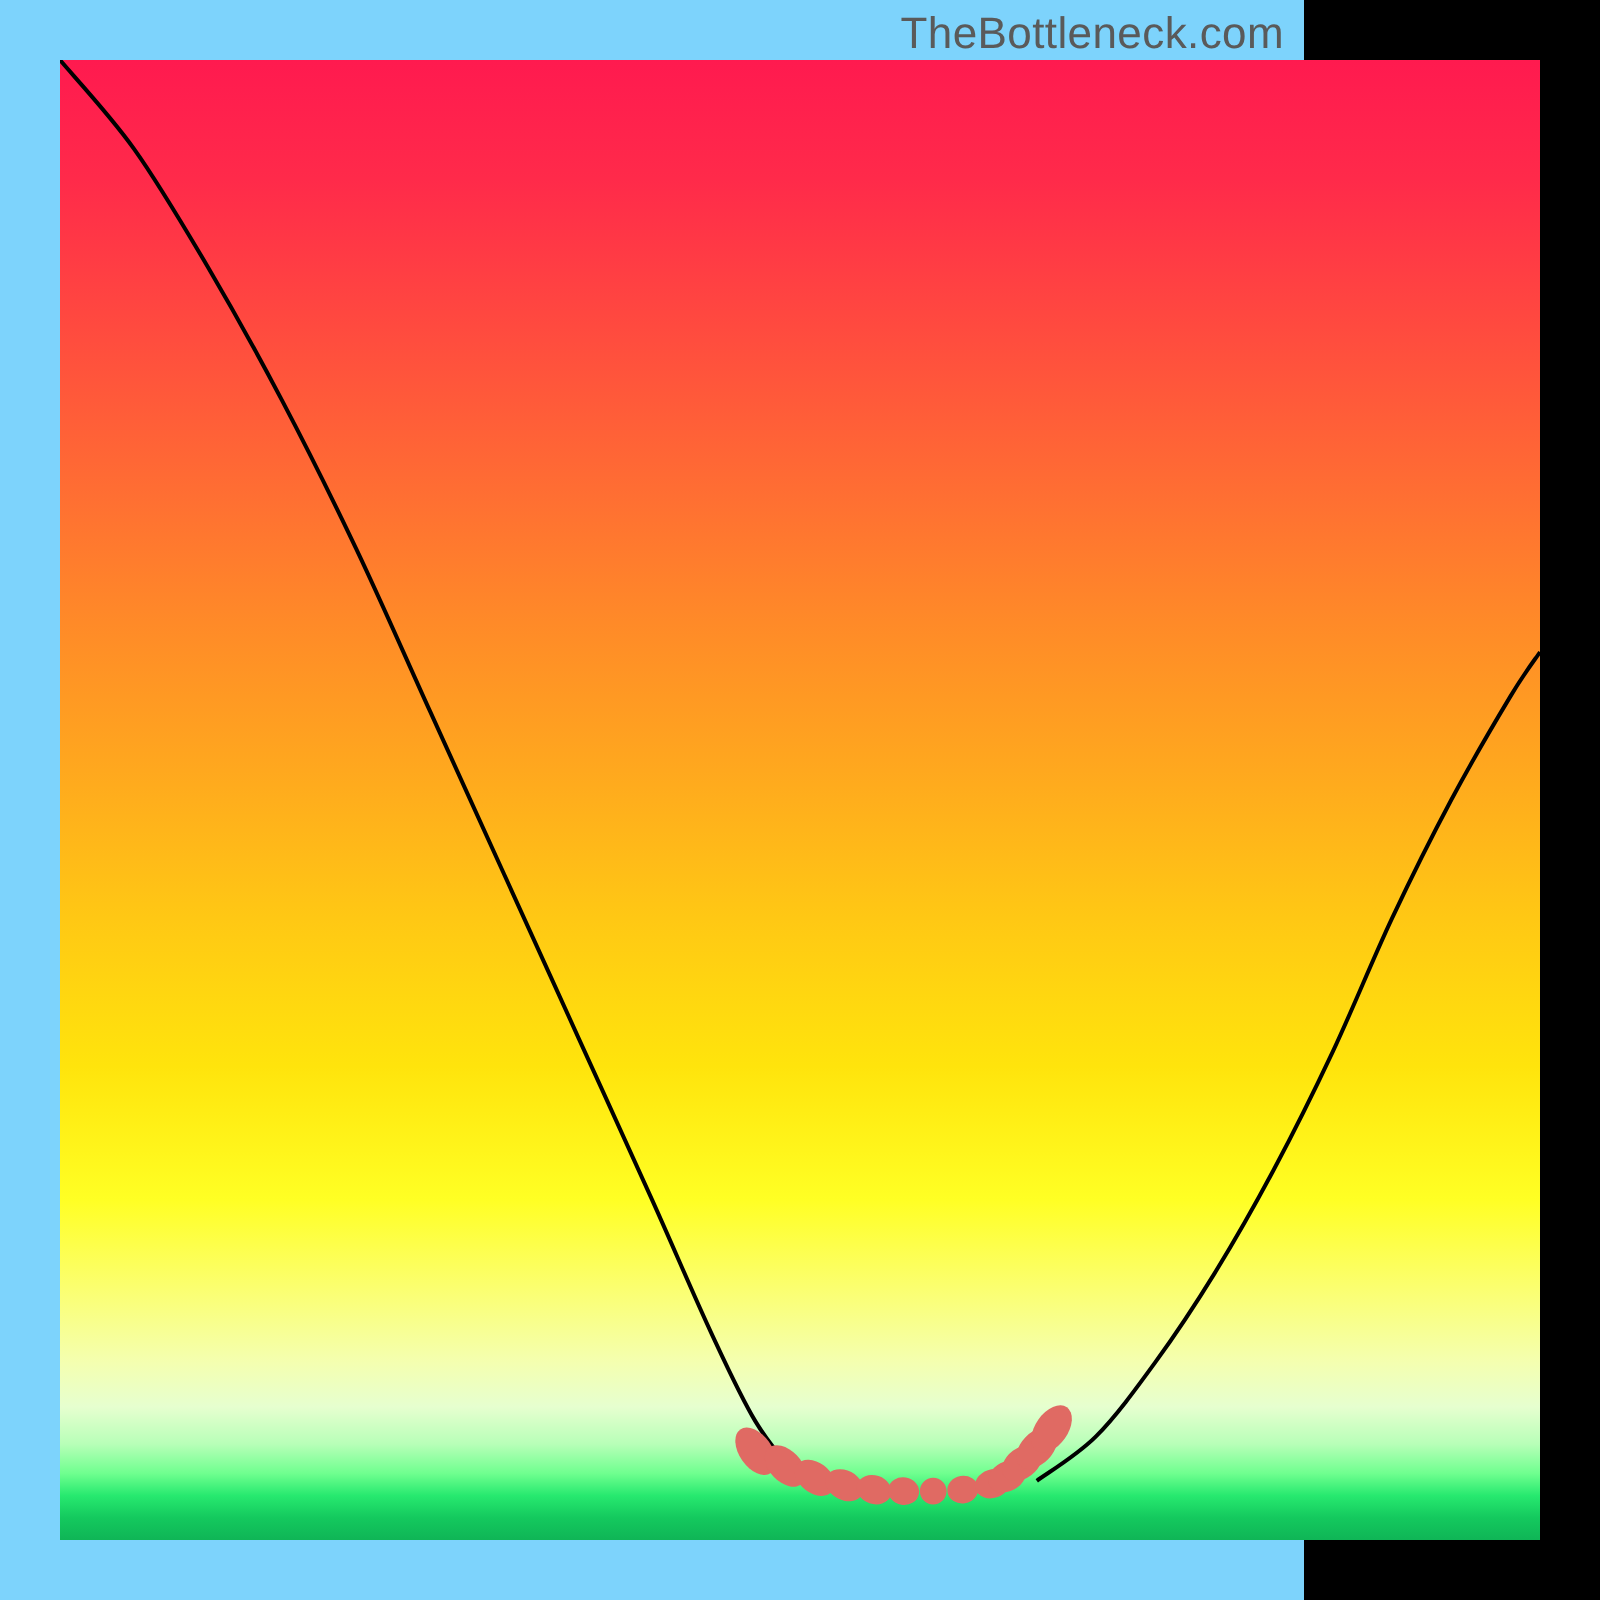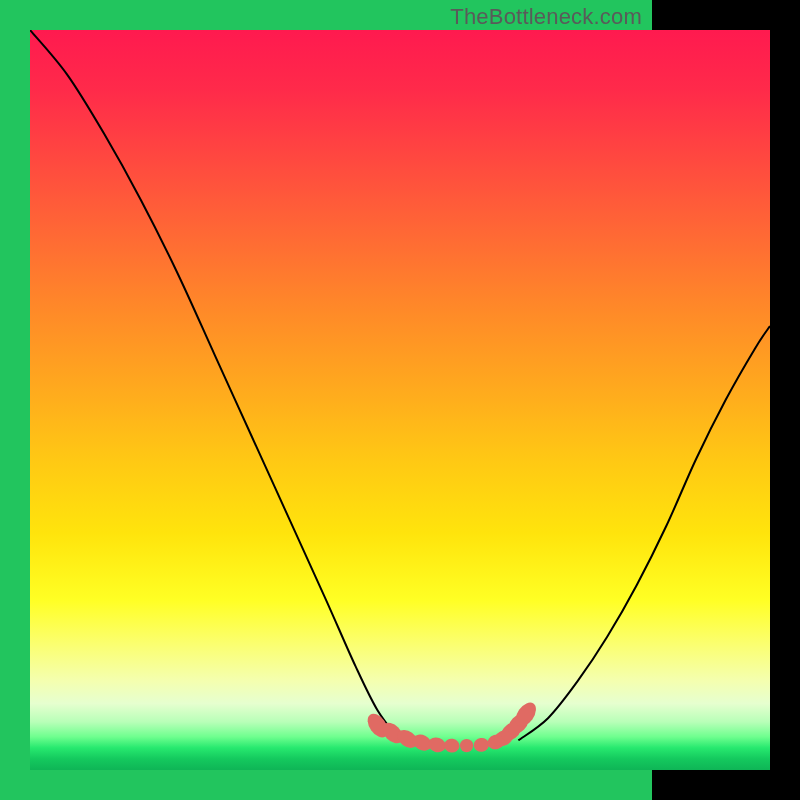--- a/index.html
+++ b/index.html
@@ -8,21 +8,21 @@
     width: 800px;
     height: 800px;
     background: #000;
     overflow: hidden;
     font-family: Arial, Helvetica, sans-serif;
   }
   .stage {
     position: relative;
     width: 652px;
     height: 800px;
-    background: #22c55e;
+    background: #7dd3fc;
   }
   .watermark {
     position: absolute;
     top: 4px;
     right: 10px;
     color: #5a5a5a;
     font-size: 22px;
     letter-spacing: 0.2px;
     z-index: 10;
     user-select: none;

